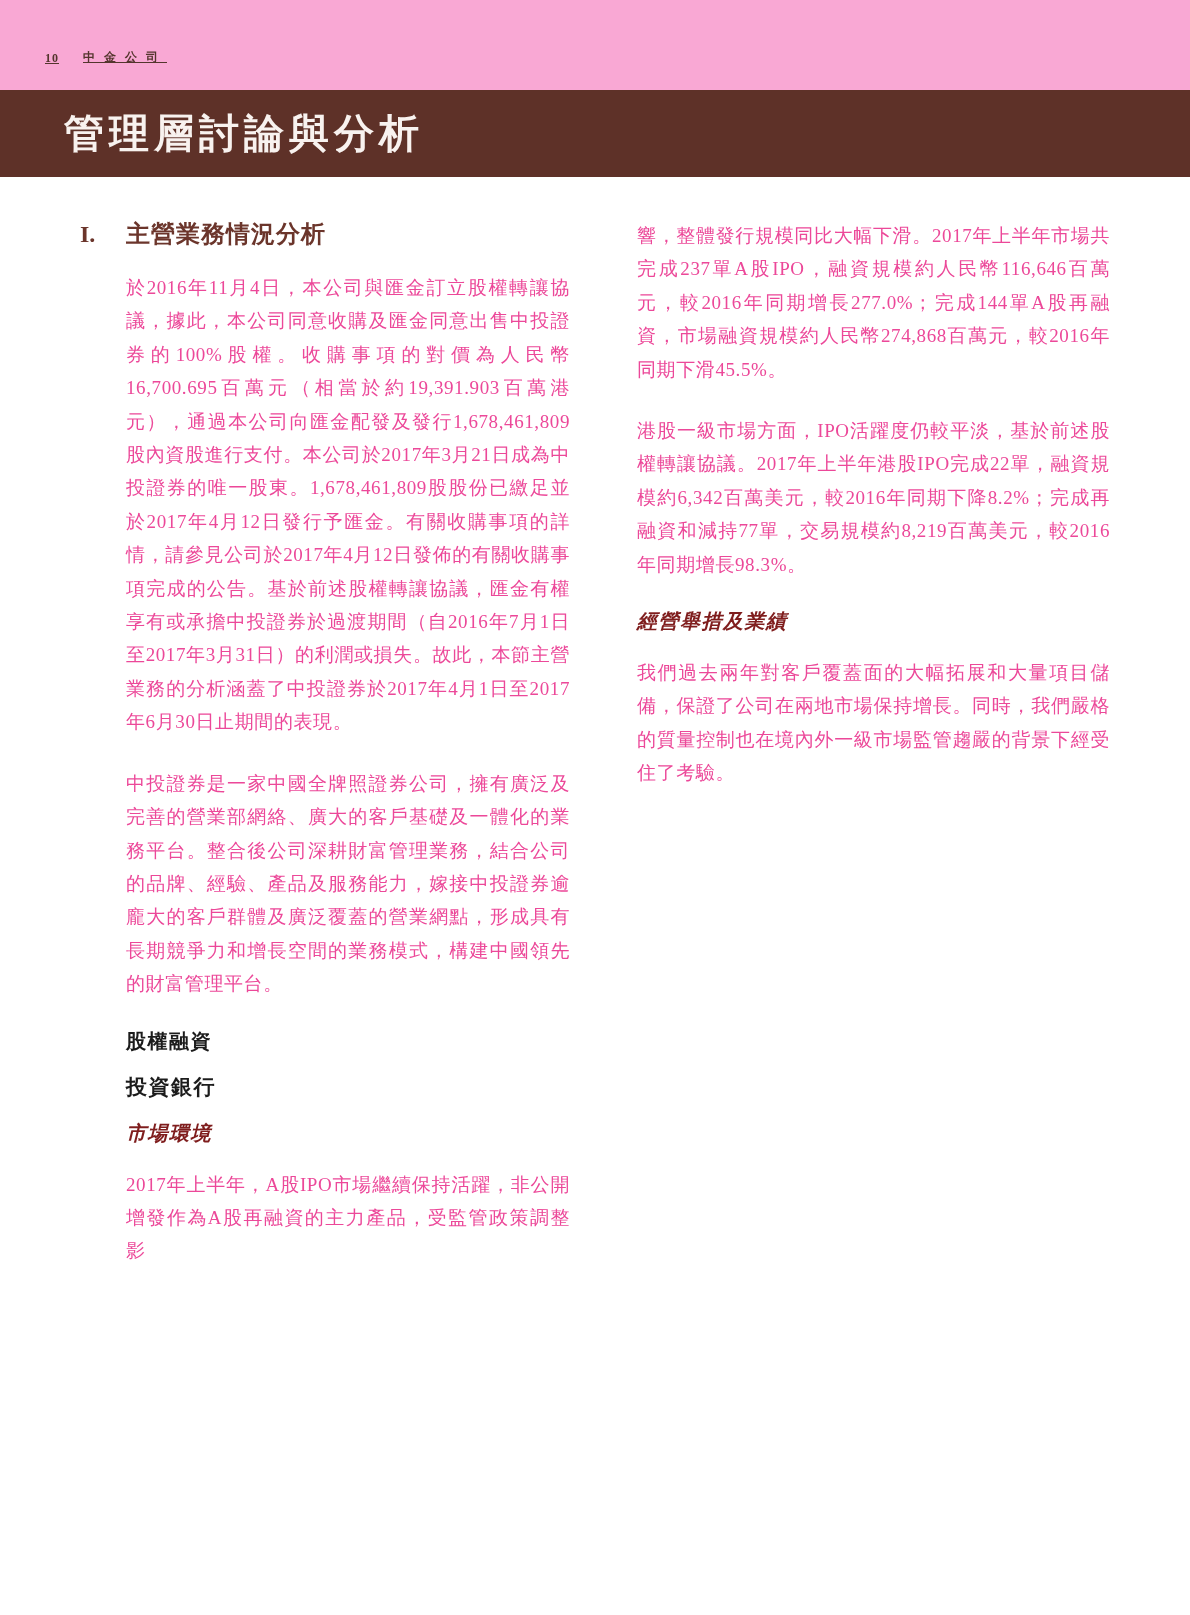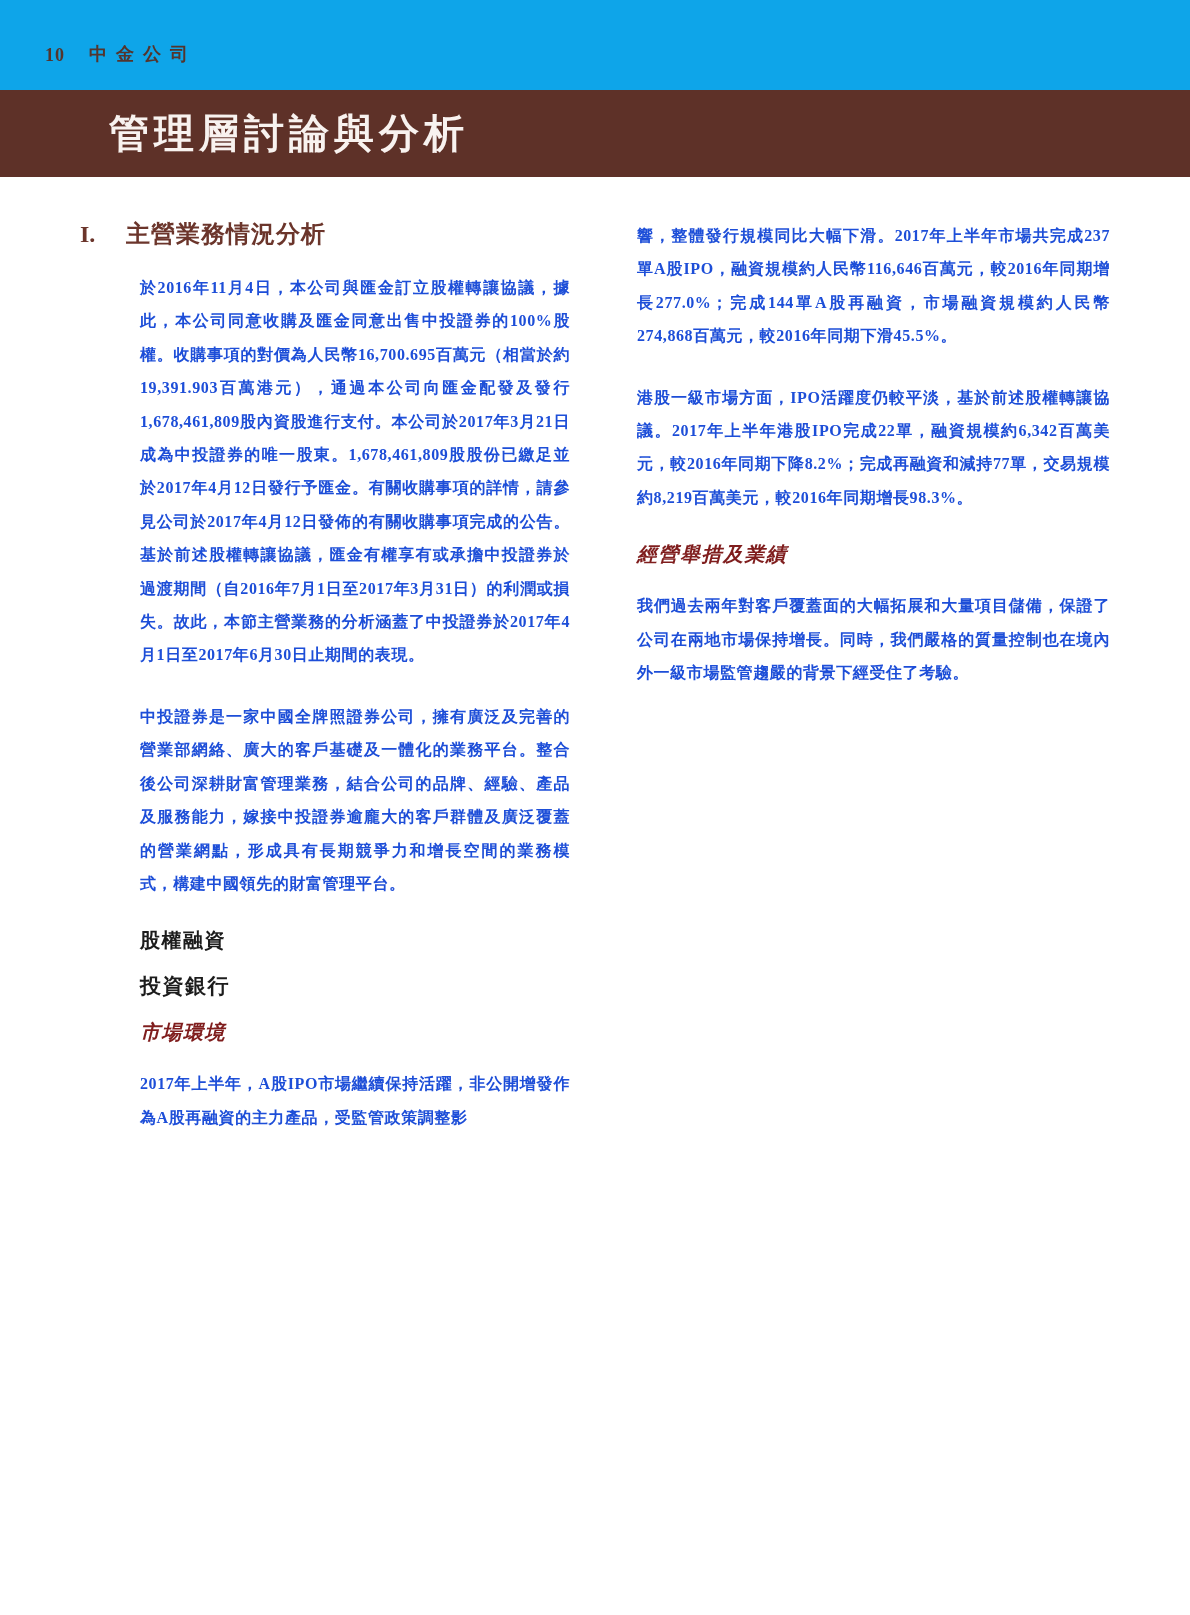--- a/index.html
+++ b/index.html
@@ -8,42 +8,43 @@
     width: 1190px;
     height: 1615px;
     background: #ffffff;
     overflow: hidden;
     font-family: "Liberation Serif", "DejaVu Serif", serif;
   }
 
   
   .topbar {
     height: 90px;
-    background: #0ea5e9;
+    background: #f9a8d4;
     box-sizing: border-box;
     display: flex;
     align-items: flex-end;
     padding: 0 0 24px 45px;
     color: #54352d;
     font-weight: bold;
-    font-size: 18px;
+    font-size: 12px;
+    text-decoration: underline;
   }
   .topbar .page-num { margin-right: 24px; letter-spacing: 1px; }
   .topbar .company  { letter-spacing: 9px; }
 
   
   .banner {
     height: 87px;
     background: #5e3128;
     display: flex;
     align-items: center;
   }
   .banner h1 {
     margin: 0;
-    padding-left: 109px;
+    padding-left: 64px;
     font-size: 40px;
     font-weight: bold;
     color: #f8f2ef;
     letter-spacing: 5px;
   }
 
   
   .content {
     display: flex;
     padding: 0 80px;
@@ -57,31 +58,30 @@
     display: flex;
     color: #6b352b;
     font-weight: bold;
     font-size: 24px;
     line-height: 30px;
     margin: 0 0 22px 0;
     letter-spacing: 1px;
   }
   .section-heading .num { width: 46px; flex: none; letter-spacing: 0; }
 
-  .body-indent { margin-left: 60px; }
+  .body-indent { margin-left: 46px; }
 
   p.body {
-    font-size: 16px;
+    font-size: 19px;
     line-height: 33.4px;
-    color: #1d4ed8;
+    color: #ec4899;
     text-align: justify;
     text-justify: inter-ideograph;
     letter-spacing: 0.6px;
     margin: 0 0 28px 0;
-    font-weight: bold;
   }
   p.body:last-child { margin-bottom: 0; }
 
   h3.sub {
     font-size: 21px;
     line-height: 25px;
     color: #1c1c1c;
     font-weight: bold;
     letter-spacing: 1.5px;
     margin: 0 0 21px 0;

